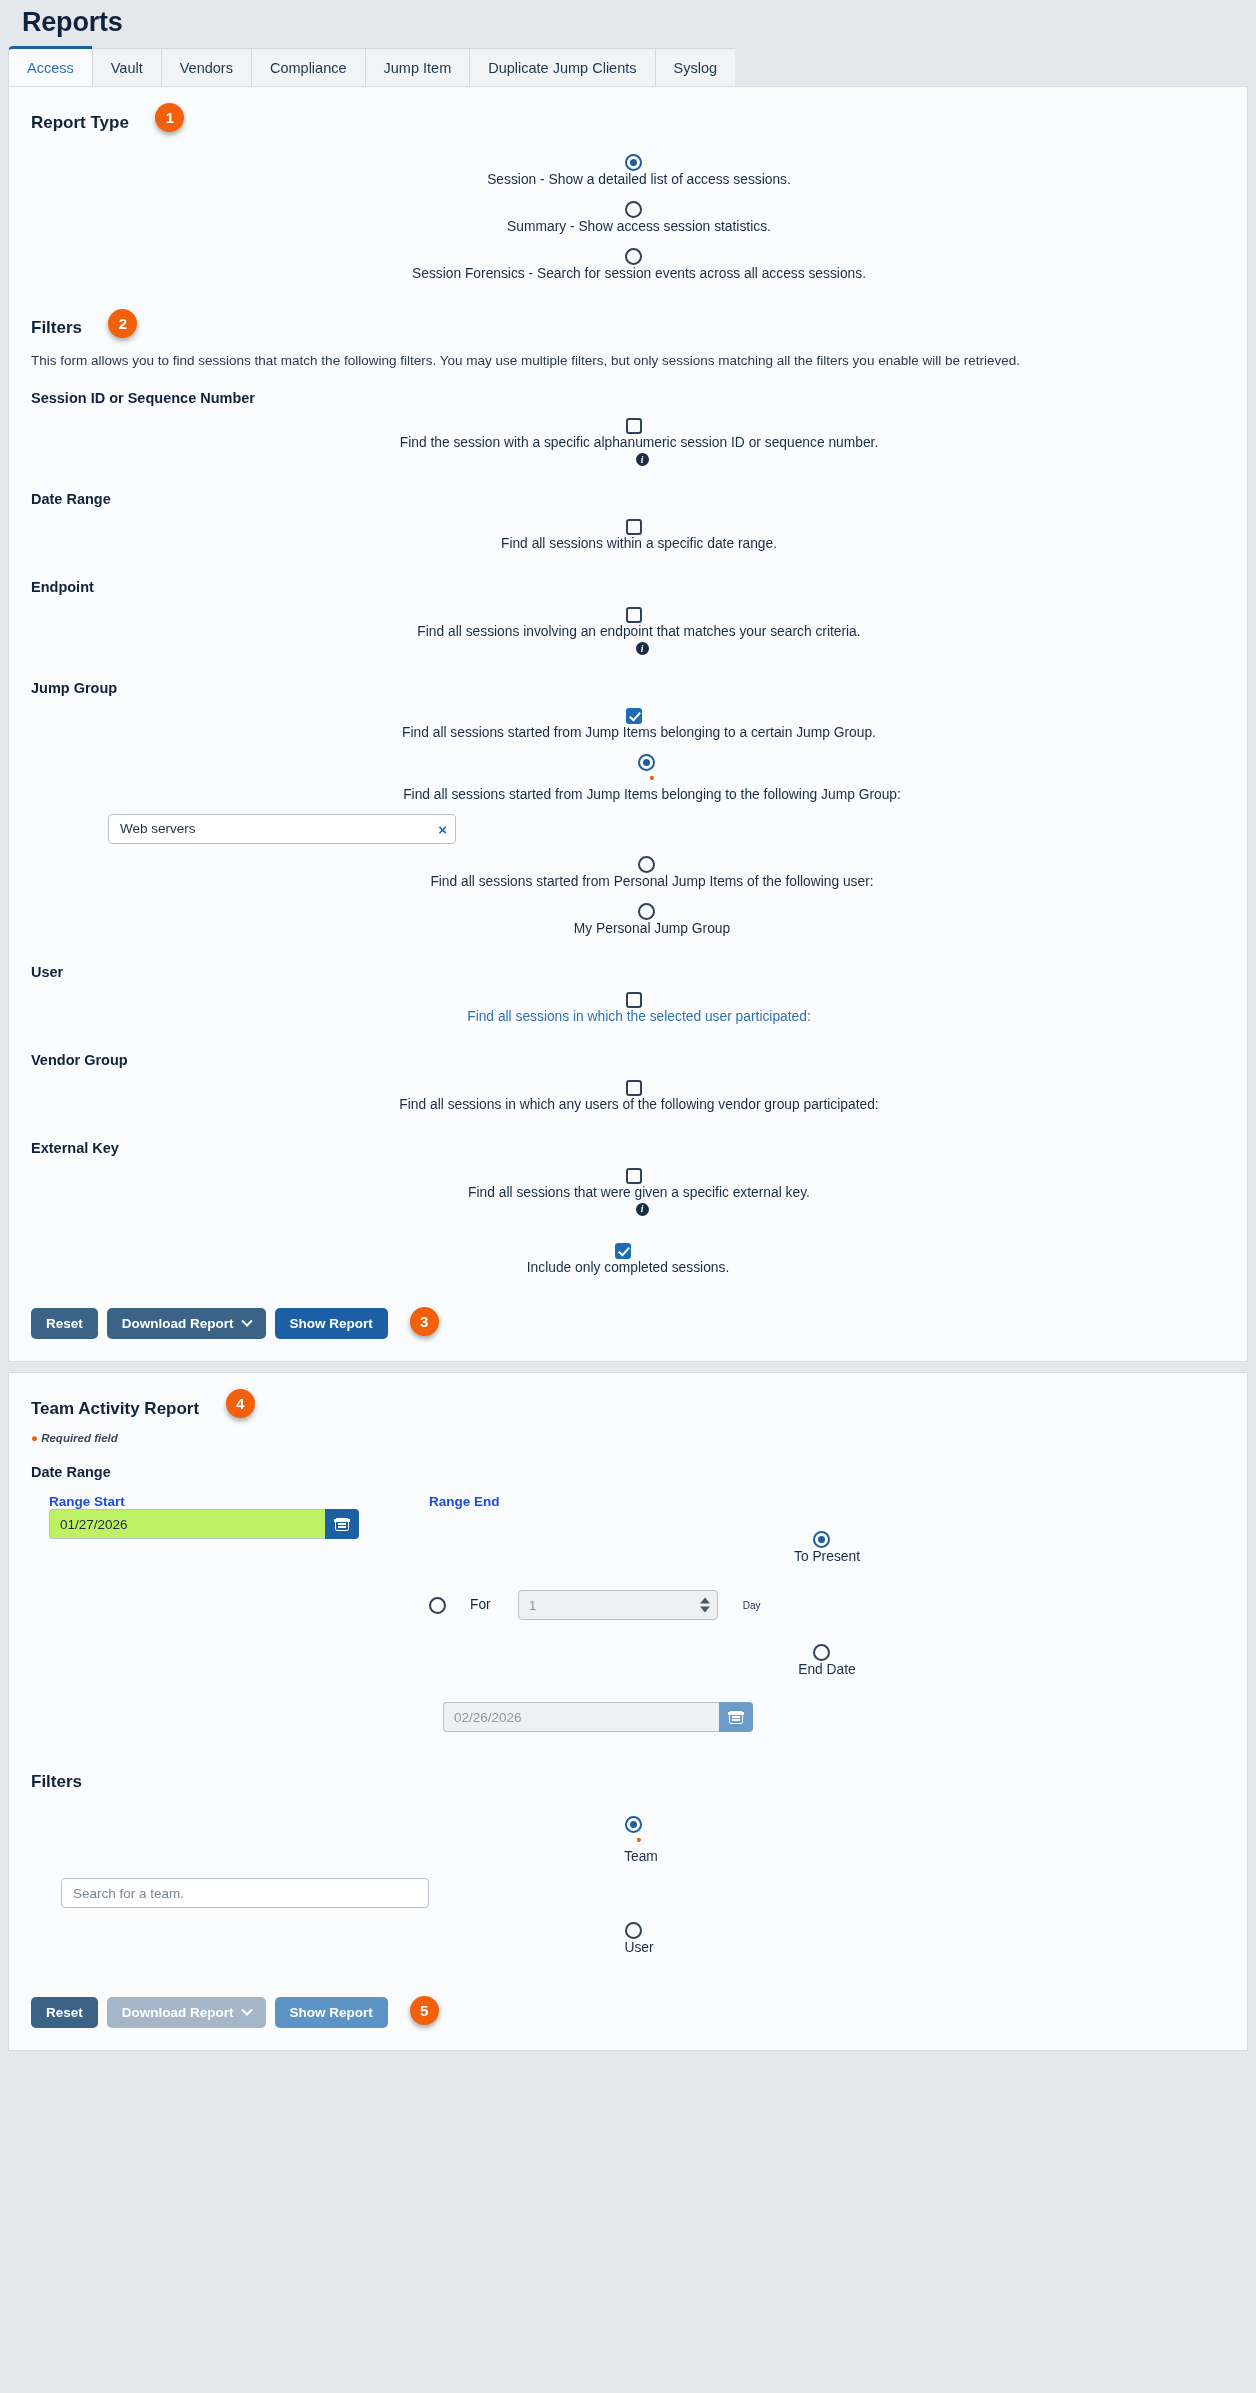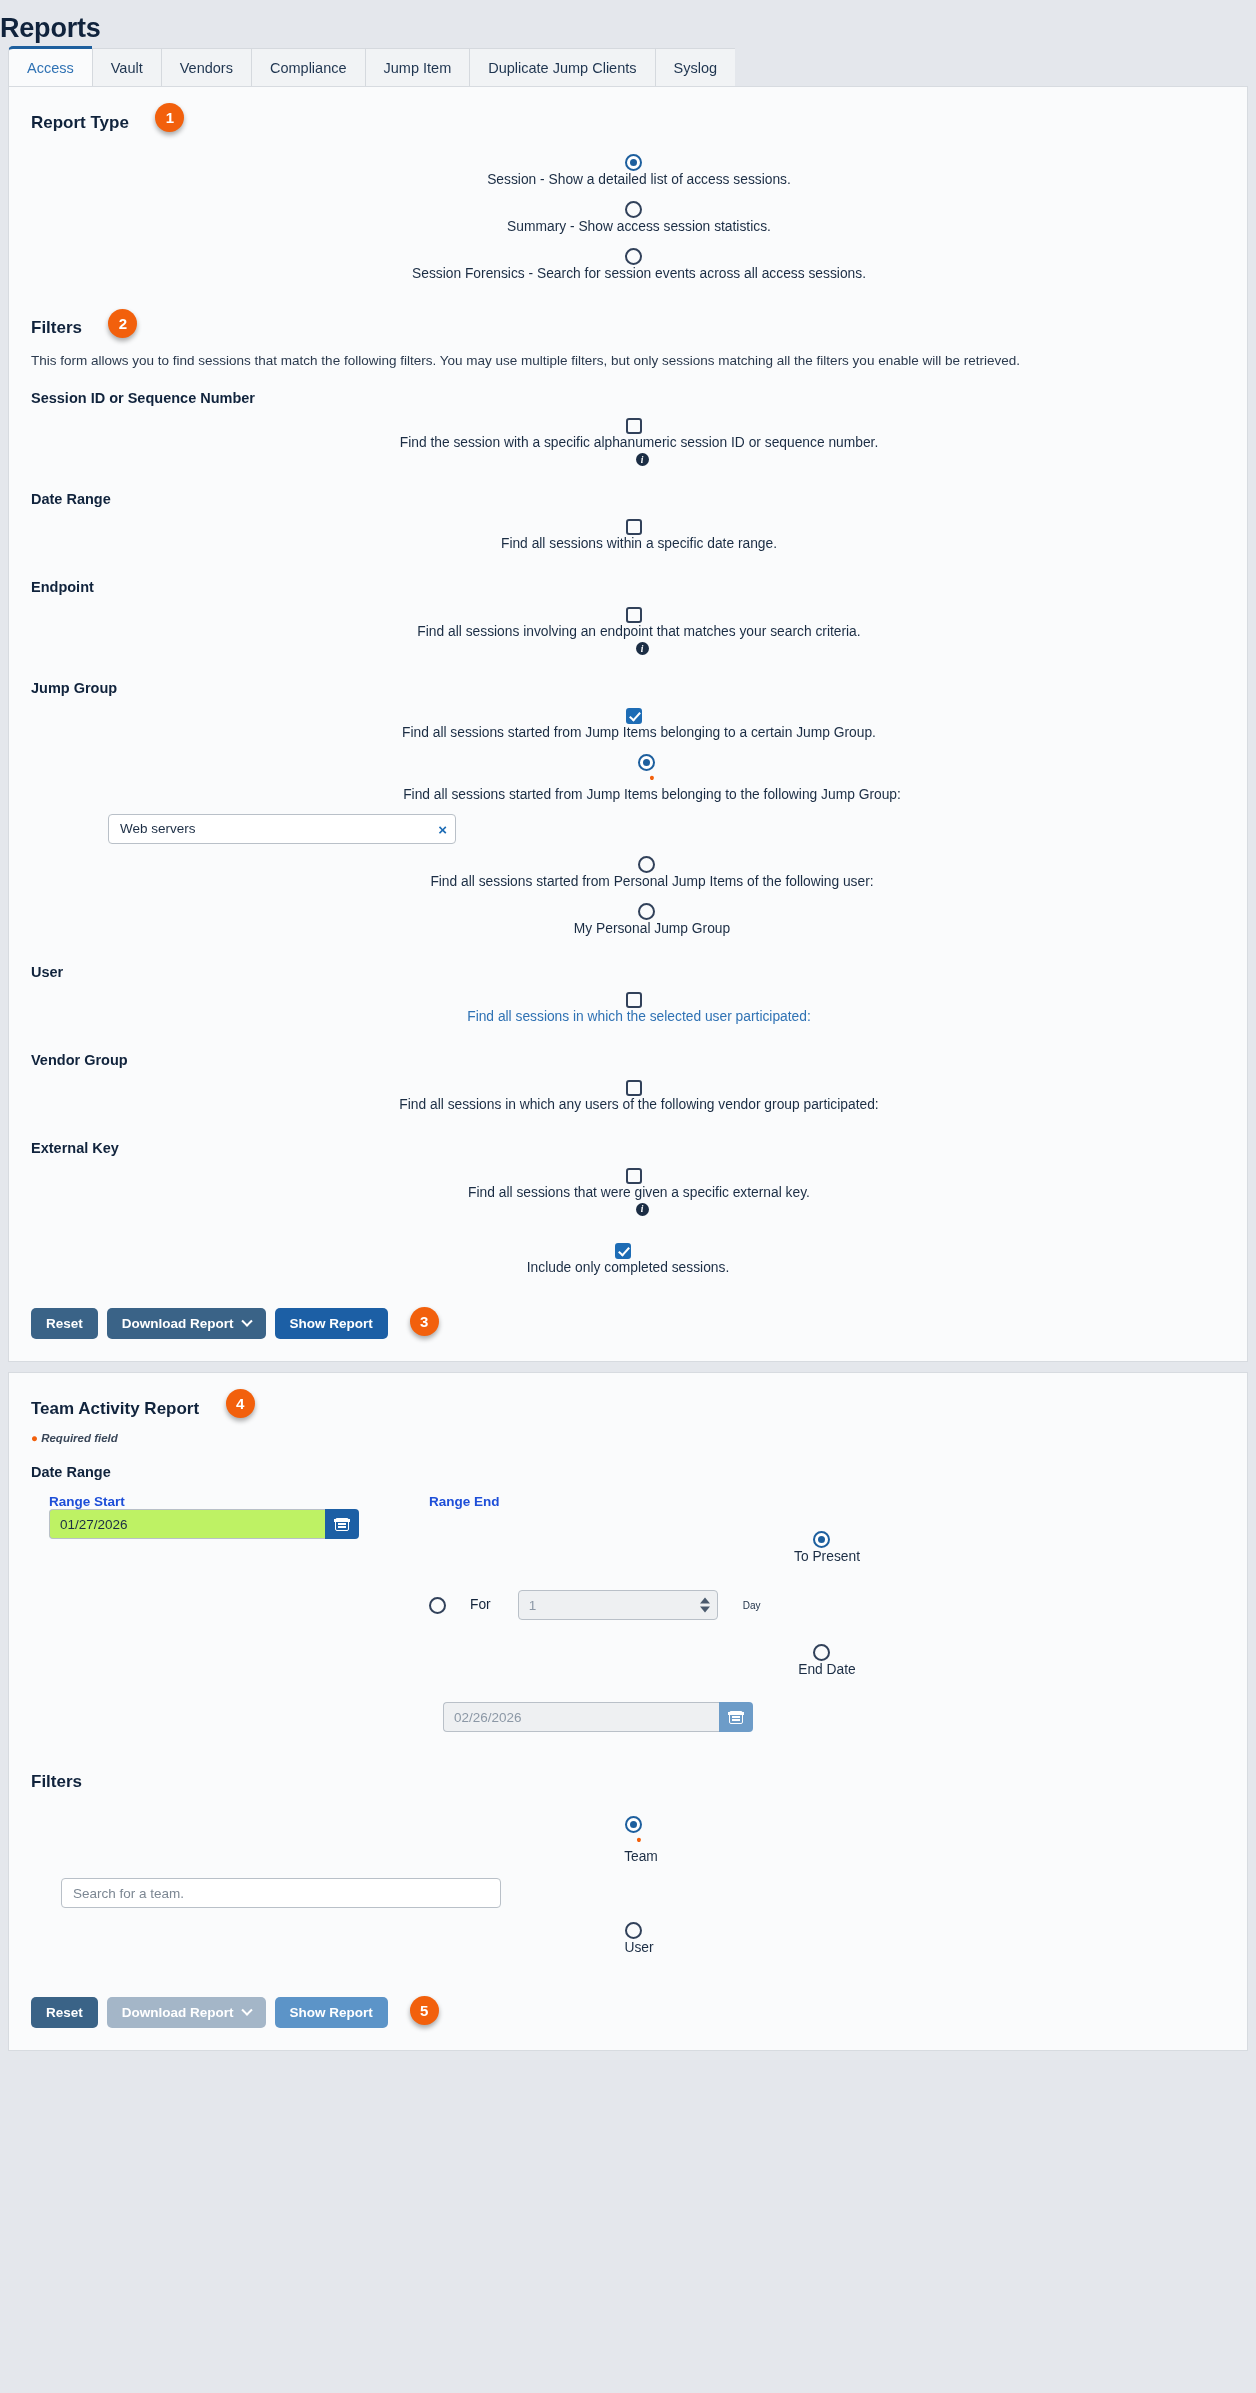--- a/index.html
+++ b/index.html
@@ -10,21 +10,22 @@
     font-family: "Liberation Sans", sans-serif;
     color: #13243b;
     -webkit-font-smoothing: antialiased;
   }
 
   
   .page-header {
     height: 44px;
     background: #e4e7ec;
     display: flex;
-    align-items: flex-end;
+    align-items: center;
+    padding-left: 22px;
   }
   .page-title {
     font-size: 27px;
     font-weight: 700;
     letter-spacing: -0.2px;
     color: #10233c;
   }
 
   
   .tabbar {
@@ -348,21 +349,21 @@
     border-left: 5px solid transparent;
     border-right: 5px solid transparent;
   }
   .spin-up { border-bottom: 6px solid #4a5a6d; }
   .spin-dn { border-top: 6px solid #4a5a6d; }
 
   .inline-row { display: flex; align-items: center; padding: 6px 0; font-size: 13.8px; gap: 13px; }
   .unit-label { font-size: 10px; color: #1b2d44; }
 
   .team-search {
-    width: 440px; height: 30px;
+    width: 368px; height: 30px;
     border: 1px solid #b9c0c8;
     border-radius: 4px;
     background: #fff;
     font-size: 13.5px;
     font-family: "Liberation Sans", sans-serif;
     padding: 0 11px;
     margin: 6px 0 8px 30px;
     color: #1b2d44;
   }
   .team-search::placeholder { color: #7c8793; }

